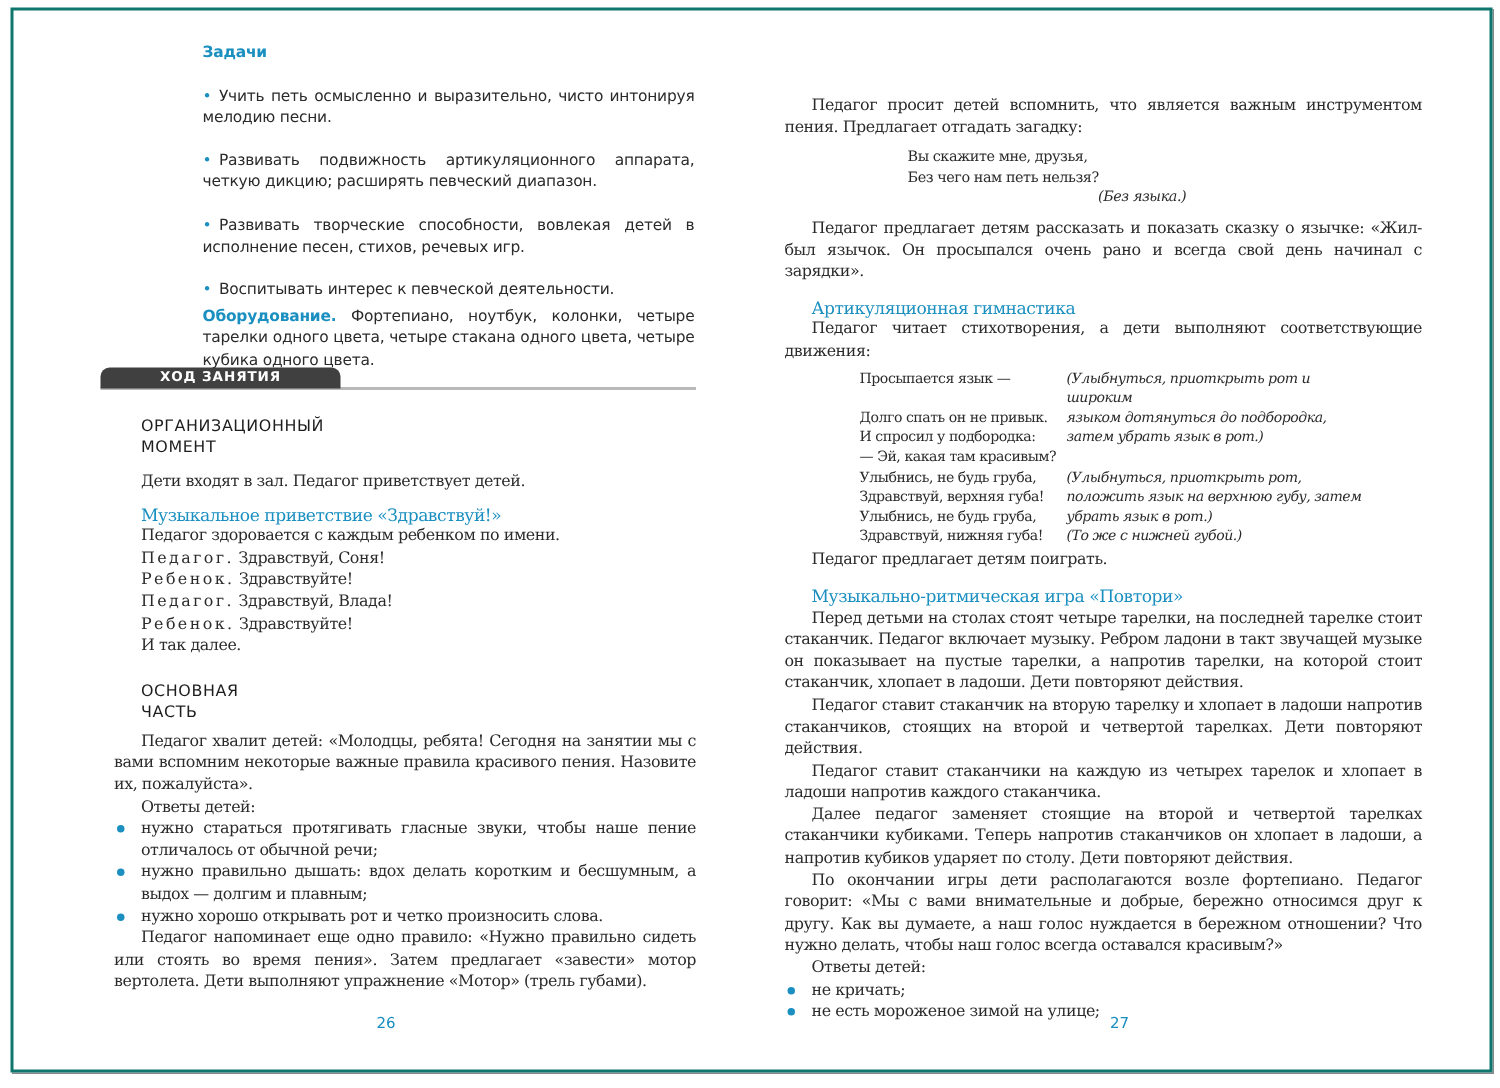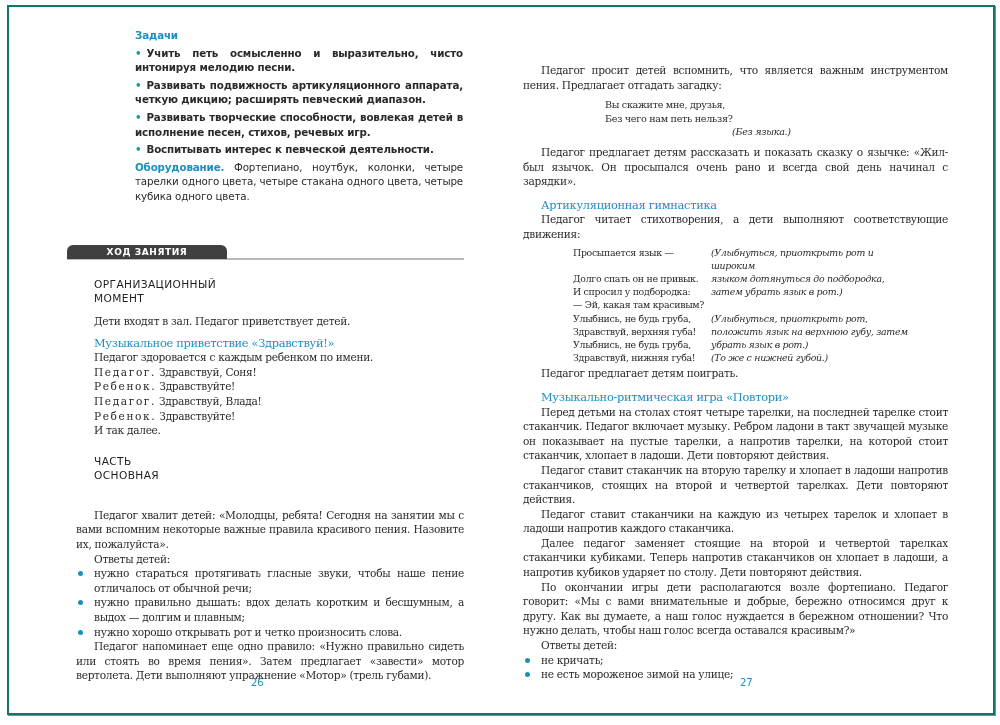--- a/index.html
+++ b/index.html
@@ -12,21 +12,21 @@
   .page-left { left: 0; width: 492px; }
   .page-right { left: 492px; width: 492px; }
 
   
   .tasks {
     position: absolute; left: 126px; top: 21px; width: 328px;
     font-family: "DejaVu Sans", sans-serif; font-size: 10.3px; line-height: 14.6px; color: #2a2a2a;
     letter-spacing: -0.15px;
   }
   .tasks .title { color: #1a8fc0; font-weight: bold; }
-  .tasks .item { margin-top: 3px; text-align: justify; font-weight: bold; }
+  .tasks .item { margin-top: 14px; text-align: justify; }
   .tasks .dot { color: #1a8fc0; margin-right: 5px; }
   .tasks .equip-label { color: #1a8fc0; font-weight: bold; }
   .tasks .equip { margin-top: 3px; text-align: justify; }
 
   .section-bar {
     position: absolute; left: 58px; top: 236px; width: 397px; height: 19px;
   }
   .section-bar .tab {
     position: absolute; left: 0; top: 2px; width: 160px; height: 14px;
     background: #404040; border-radius: 6px 6px 0 0; color: #fff;
@@ -105,24 +105,24 @@
 
       <div class="subhead" style="margin-top:7px;">Музыкальное приветствие «Здравствуй!»</div>
       <div class="pl">Педагог здоровается с каждым ребенком по имени.</div>
       <div class="pl"><span class="spaced">Педагог.</span><span> Здравствуй, Соня!</span></div>
       <div class="pl"><span class="spaced">Ребенок.</span><span> Здравствуйте!</span></div>
       <div class="pl"><span class="spaced">Педагог.</span><span> Здравствуй, Влада!</span></div>
       <div class="pl"><span class="spaced">Ребенок.</span><span> Здравствуйте!</span></div>
       <div class="pl">И так далее.</div>
 
       <div class="caps-head" style="margin-top:16px;">
+        <div>Основная</div>
         <div>часть</div>
-        <div>Основная</div>
       </div>
-      <div class="p ind" style="margin-top:26px;">Педагог хвалит детей: «Молодцы, ребята! Сегодня на занятии мы с вами вспомним некоторые важные правила красивого пения. Назовите их, пожалуйста».</div>
+      <div class="p ind" style="margin-top:5px;">Педагог хвалит детей: «Молодцы, ребята! Сегодня на занятии мы с вами вспомним некоторые важные правила красивого пения. Назовите их, пожалуйста».</div>
       <div class="pl">Ответы детей:</div>
       <div class="bl">нужно стараться протягивать гласные звуки, чтобы наше пение отличалось от обычной речи;</div>
       <div class="bl">нужно правильно дышать: вдох делать коротким и бесшумным, а выдох — долгим и плавным;</div>
       <div class="bl">нужно хорошо открывать рот и четко произносить слова.</div>
       <div class="p ind">Педагог напоминает еще одно правило: «Нужно правильно сидеть или стоять во время пения». Затем предлагает «завести» мотор вертолета. Дети выполняют упражнение «Мотор» (трель губами).</div>
     </div>
 
     <div class="pagenum" style="left:242px;">26</div>
   </div>
 

